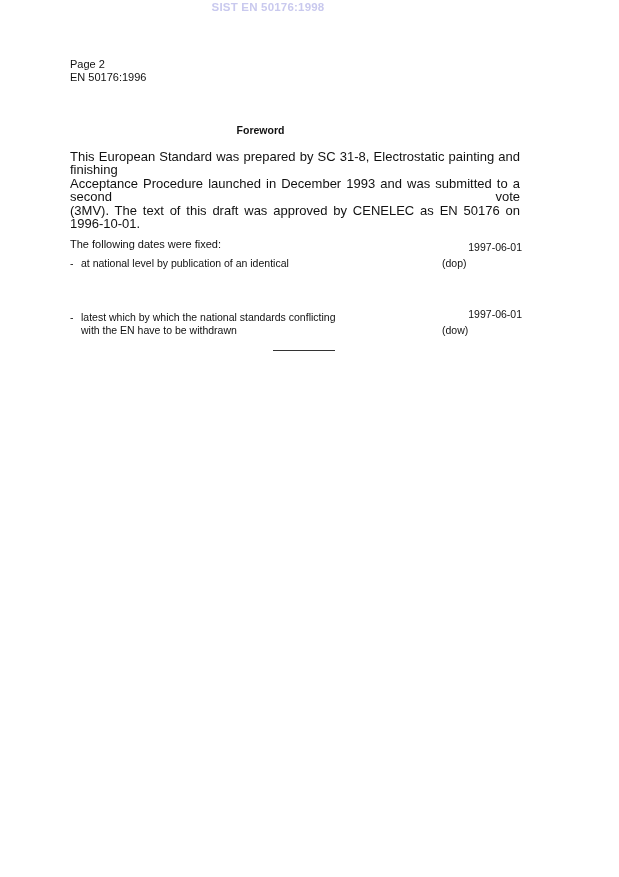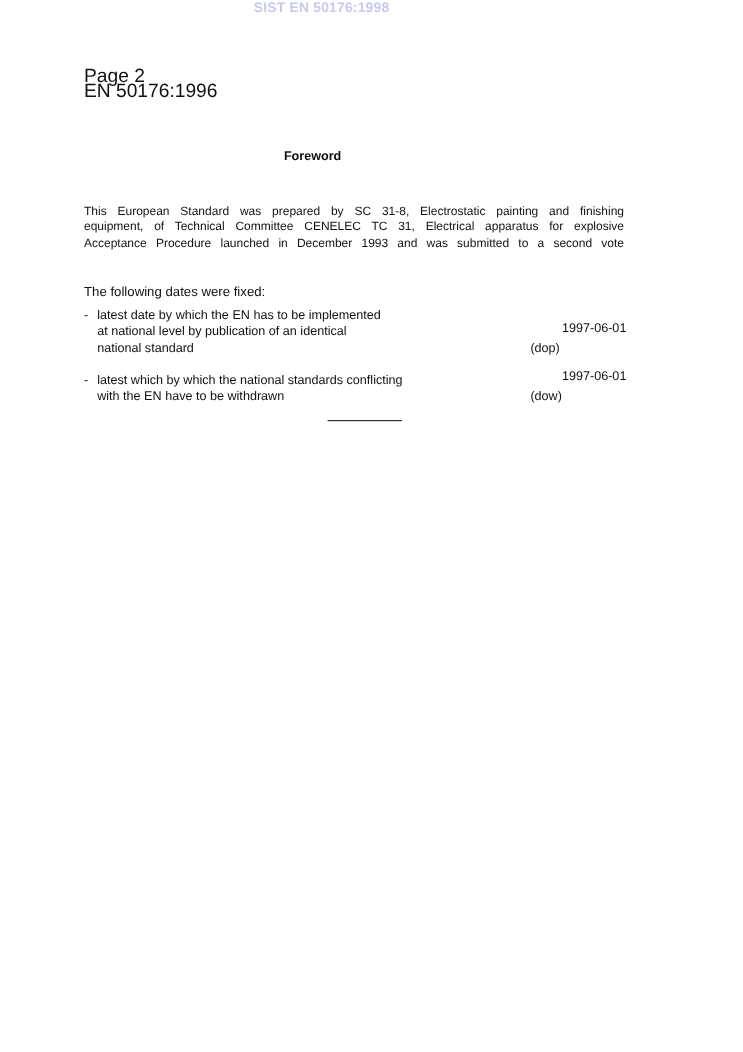--- a/index.html
+++ b/index.html
@@ -1,25 +1,25 @@
 <!DOCTYPE html>
 <html><head>
   <meta charset="utf-8">
   <style>
     html, body { margin: 0; padding: 0; background: #ffffff; }
     body { width: 619px; height: 877px; position: relative; overflow: hidden;
       font-family: "Liberation Sans", sans-serif; color: #111; }
     .watermark { position: absolute; top: 0; left: 0; width: 536px; text-align: center;
       font-family: "Liberation Sans", sans-serif; font-weight: bold; font-size: 11.5px;
       color: #c9c9ee; letter-spacing: 0.2px; top: 1px; }
-    .header { position: absolute; left: 70px; top: 58px; font-size: 16px; line-height: 12.5px; }
+    .header { position: absolute; left: 70px; top: 58px; font-size: 11px; line-height: 12.5px; }
     .title { position: absolute; left: 0; width: 521px; top: 124px; text-align: center;
       font-weight: bold; font-size: 10.5px; }
-    .para { position: absolute; left: 70px; top: 150px; width: 450px; font-size: 10px;
-      line-height: 13.4px; text-align: justify; text-align-last: left; margin-top: 20px; }
+    .para { position: absolute; left: 70px; top: 150px; width: 450px; font-size: 13px;
+      line-height: 13.4px; text-align: justify; text-align-last: left; }
     .para span.line { display: block; text-align: justify; text-align-last: justify; }
     .para span.line.last { text-align-last: left; }
     .intro { position: absolute; left: 70px; top: 238px; font-size: 11px; }
     .item { position: absolute; left: 70px; width: 452px; font-size: 10.5px; line-height: 13.3px; }
     .item .dash { position: absolute; left: 0; top: 0; }
     .item .text { margin-left: 11px; }
     .item .code { position: absolute; left: 372px; bottom: 0; }
     .item .date { position: absolute; right: 0; bottom: 16px; }
     .item1 { top: 257px; }
     .item2 { top: 311px; }
@@ -33,32 +33,30 @@
 
 <div class="header">
   <div>Page 2</div>
   <div>EN 50176:1996</div>
 </div>
 
 <div class="title">Foreword</div>
 
 <div class="para">
   <span class="line">This European Standard was prepared by SC 31-8, Electrostatic painting and finishing</span>
-  <span class="line">equipment, of Technical Committee CENELEC TC 31, Electrical apparatus for explosive</span>
   <span class="line">Acceptance Procedure launched in December 1993 and was submitted to a second vote</span>
+  <span class="line last">(3MV). The text of this draft was approved by CENELEC as EN 50176 on 1996-10-01.</span>
 </div>
 
 <div class="intro">The following dates were fixed:</div>
 
 <div class="item item1">
   <span class="dash">-</span>
   <div class="text">
-    <div>latest date by which the EN has to be implemented</div>
     <div>at national level by publication of an identical</div>
-    <div>national standard</div>
   </div>
   <span class="code">(dop)</span>
   <span class="date">1997-06-01</span>
 </div>
 
 <div class="item item2">
   <span class="dash">-</span>
   <div class="text">
     <div>latest which by which the national standards conflicting</div>
     <div>with the EN have to be withdrawn</div>

